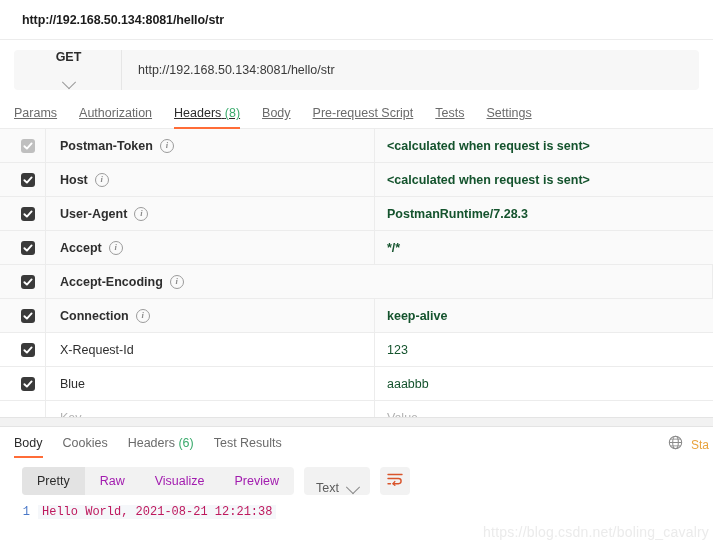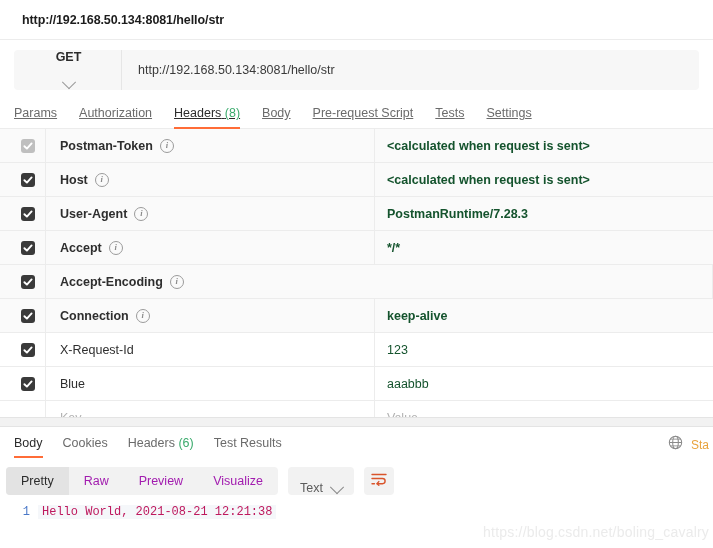--- a/index.html
+++ b/index.html
@@ -225,21 +225,21 @@
     color: #e8a33d;
     white-space: nowrap;
     overflow: hidden;
     width: 22px;
   }
 
   
   .view-toolbar {
     display: flex;
     align-items: center;
-    padding: 10px 0 0 6px;
+    padding: 10px 0 0 22px;
   }
   .segmented {
     display: flex;
     background: #f2f2f2;
     border-radius: 4px;
     height: 28px;
     overflow: hidden;
   }
   .seg {
     display: flex;
@@ -515,24 +515,24 @@
 
 <div class="view-toolbar">
   <div class="segmented">
     <div class="seg active">
       <span>Pretty</span>
     </div>
     <div class="seg">
       <span>Raw</span>
     </div>
     <div class="seg">
+      <span>Visualize</span>
+    </div>
+    <div class="seg">
       <span>Preview</span>
-    </div>
-    <div class="seg">
-      <span>Visualize</span>
     </div>
   </div>
 
   <div class="type-select">
     <span>Text</span>
     <span class="chev"></span>
   </div>
 
   <div class="wrap-btn">
     <span>

